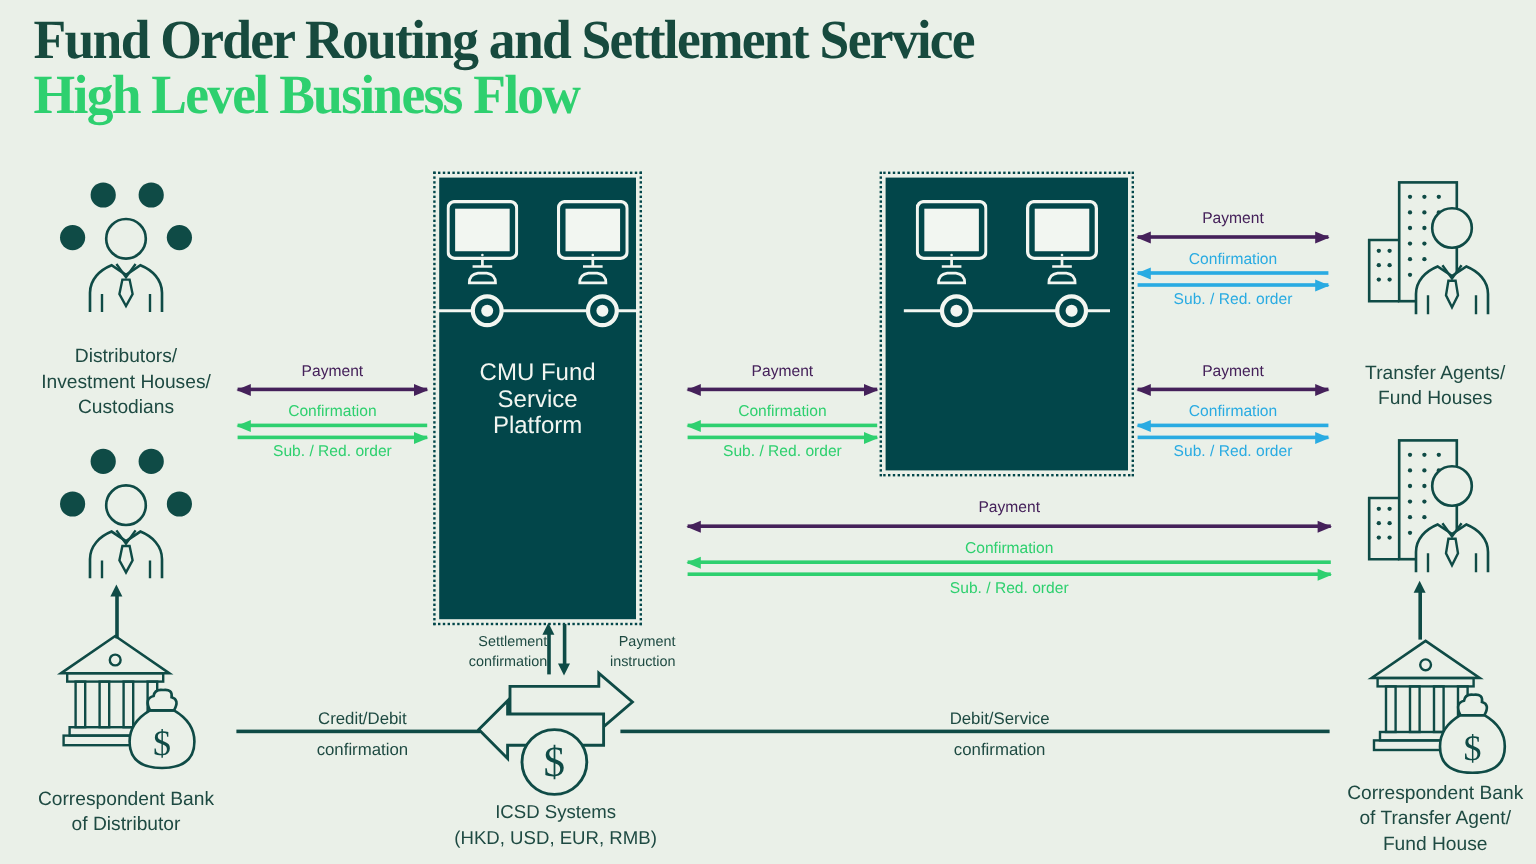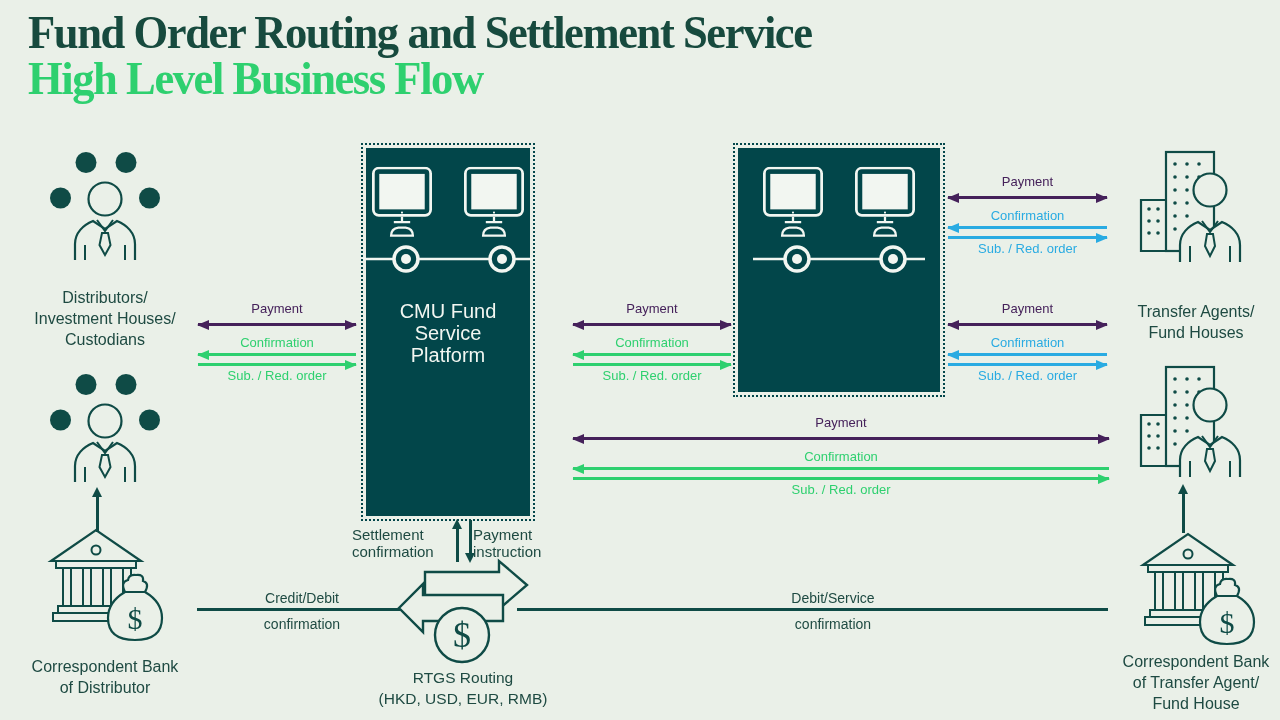--- a/index.html
+++ b/index.html
@@ -43,21 +43,21 @@
   
   .varrow{position:absolute;width:2.5px;background:var(--ink);}
   .varrow.up::before{content:"";position:absolute;top:-9px;left:50%;transform:translateX(-50%);
       border-left:5.5px solid transparent;border-right:5.5px solid transparent;border-bottom:10px solid var(--ink);}
   .varrow.down::after{content:"";position:absolute;bottom:-9px;left:50%;transform:translateX(-50%);
       border-left:5.5px solid transparent;border-right:5.5px solid transparent;border-top:10px solid var(--ink);}
 
   
   .hline{position:absolute;height:2.5px;background:var(--ink);}
   .line-label{position:absolute;text-align:center;color:var(--text);font-size:14px;line-height:16px;}
-  .small-note{position:absolute;text-align:left;color:var(--text);font-size:15px;line-height:17px;}
+  .small-note{position:absolute;text-align:right;color:var(--text);font-size:12px;line-height:17px;}
   .small-note span{display:block;}
 
   .icon{color:var(--ink);display:block;}
 </style>
 </head>
 <body>
 
 <svg width="0" height="0" style="position:absolute" aria-hidden="true">
   <defs>
     <symbol id="i-people" viewBox="0 0 118 112">
@@ -265,21 +265,21 @@
   <div class="hline" style="left:517px;top:608px;width:591px"></div>
   <div class="line-label" style="left:227px;top:590px;width:150px">Credit/Debit</div>
   <div class="line-label" style="left:227px;top:616px;width:150px">confirmation</div>
   <div class="line-label" style="left:758px;top:590px;width:150px">Debit/Service</div>
   <div class="line-label" style="left:758px;top:616px;width:150px">confirmation</div>
 
   <svg class="icon abs" style="left:396px;top:557px" width="135" height="108">
       <use href="#i-rtgs"></use>
     </svg>
   <div class="actor-label" style="left:353px;top:667px;width:220px;font-size:15.5px">
-    <span>RTGS Routing</span>
+    <span>ICSD Systems</span>
     <span>(HKD, USD, EUR, RMB)</span>
   </div>
 
   <svg class="icon abs" style="left:1138px;top:148px" width="118" height="114">
       <use href="#i-building-person"></use>
     </svg>
   <div class="actor-label" style="left:1110px;top:301px;width:172px">
     <span>Transfer Agents/</span>
     <span>Fund Houses</span>
   </div>

